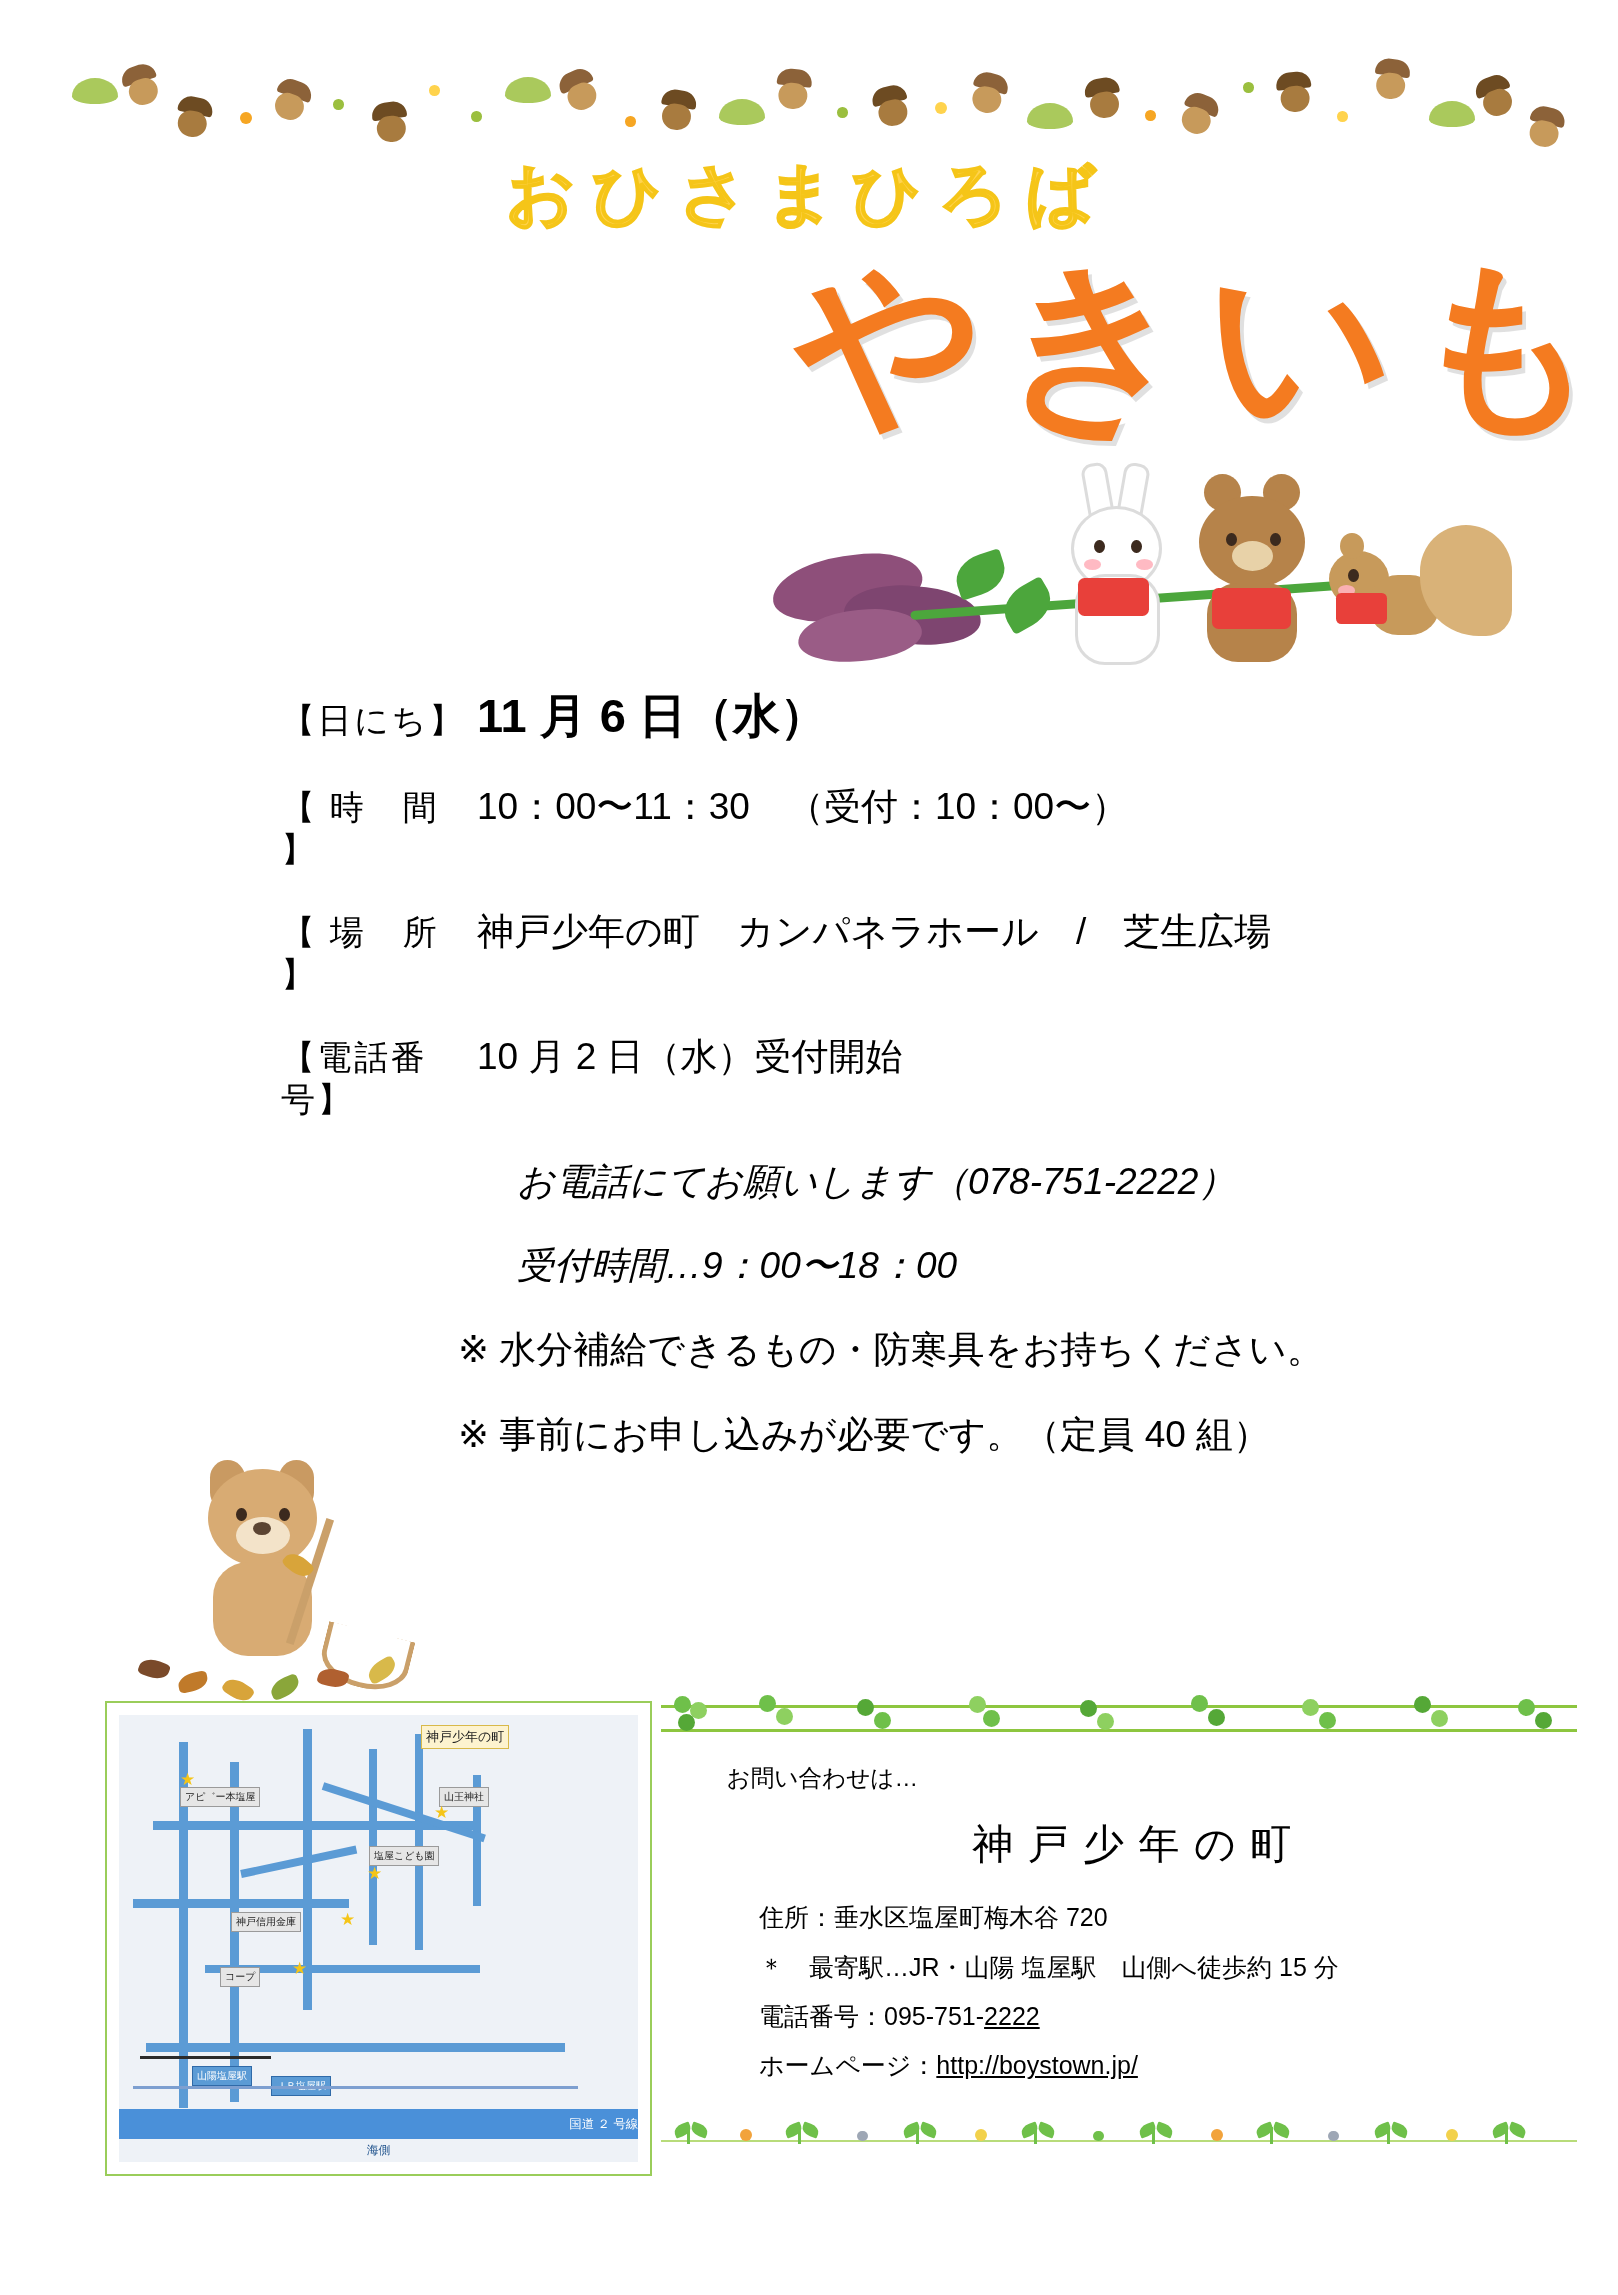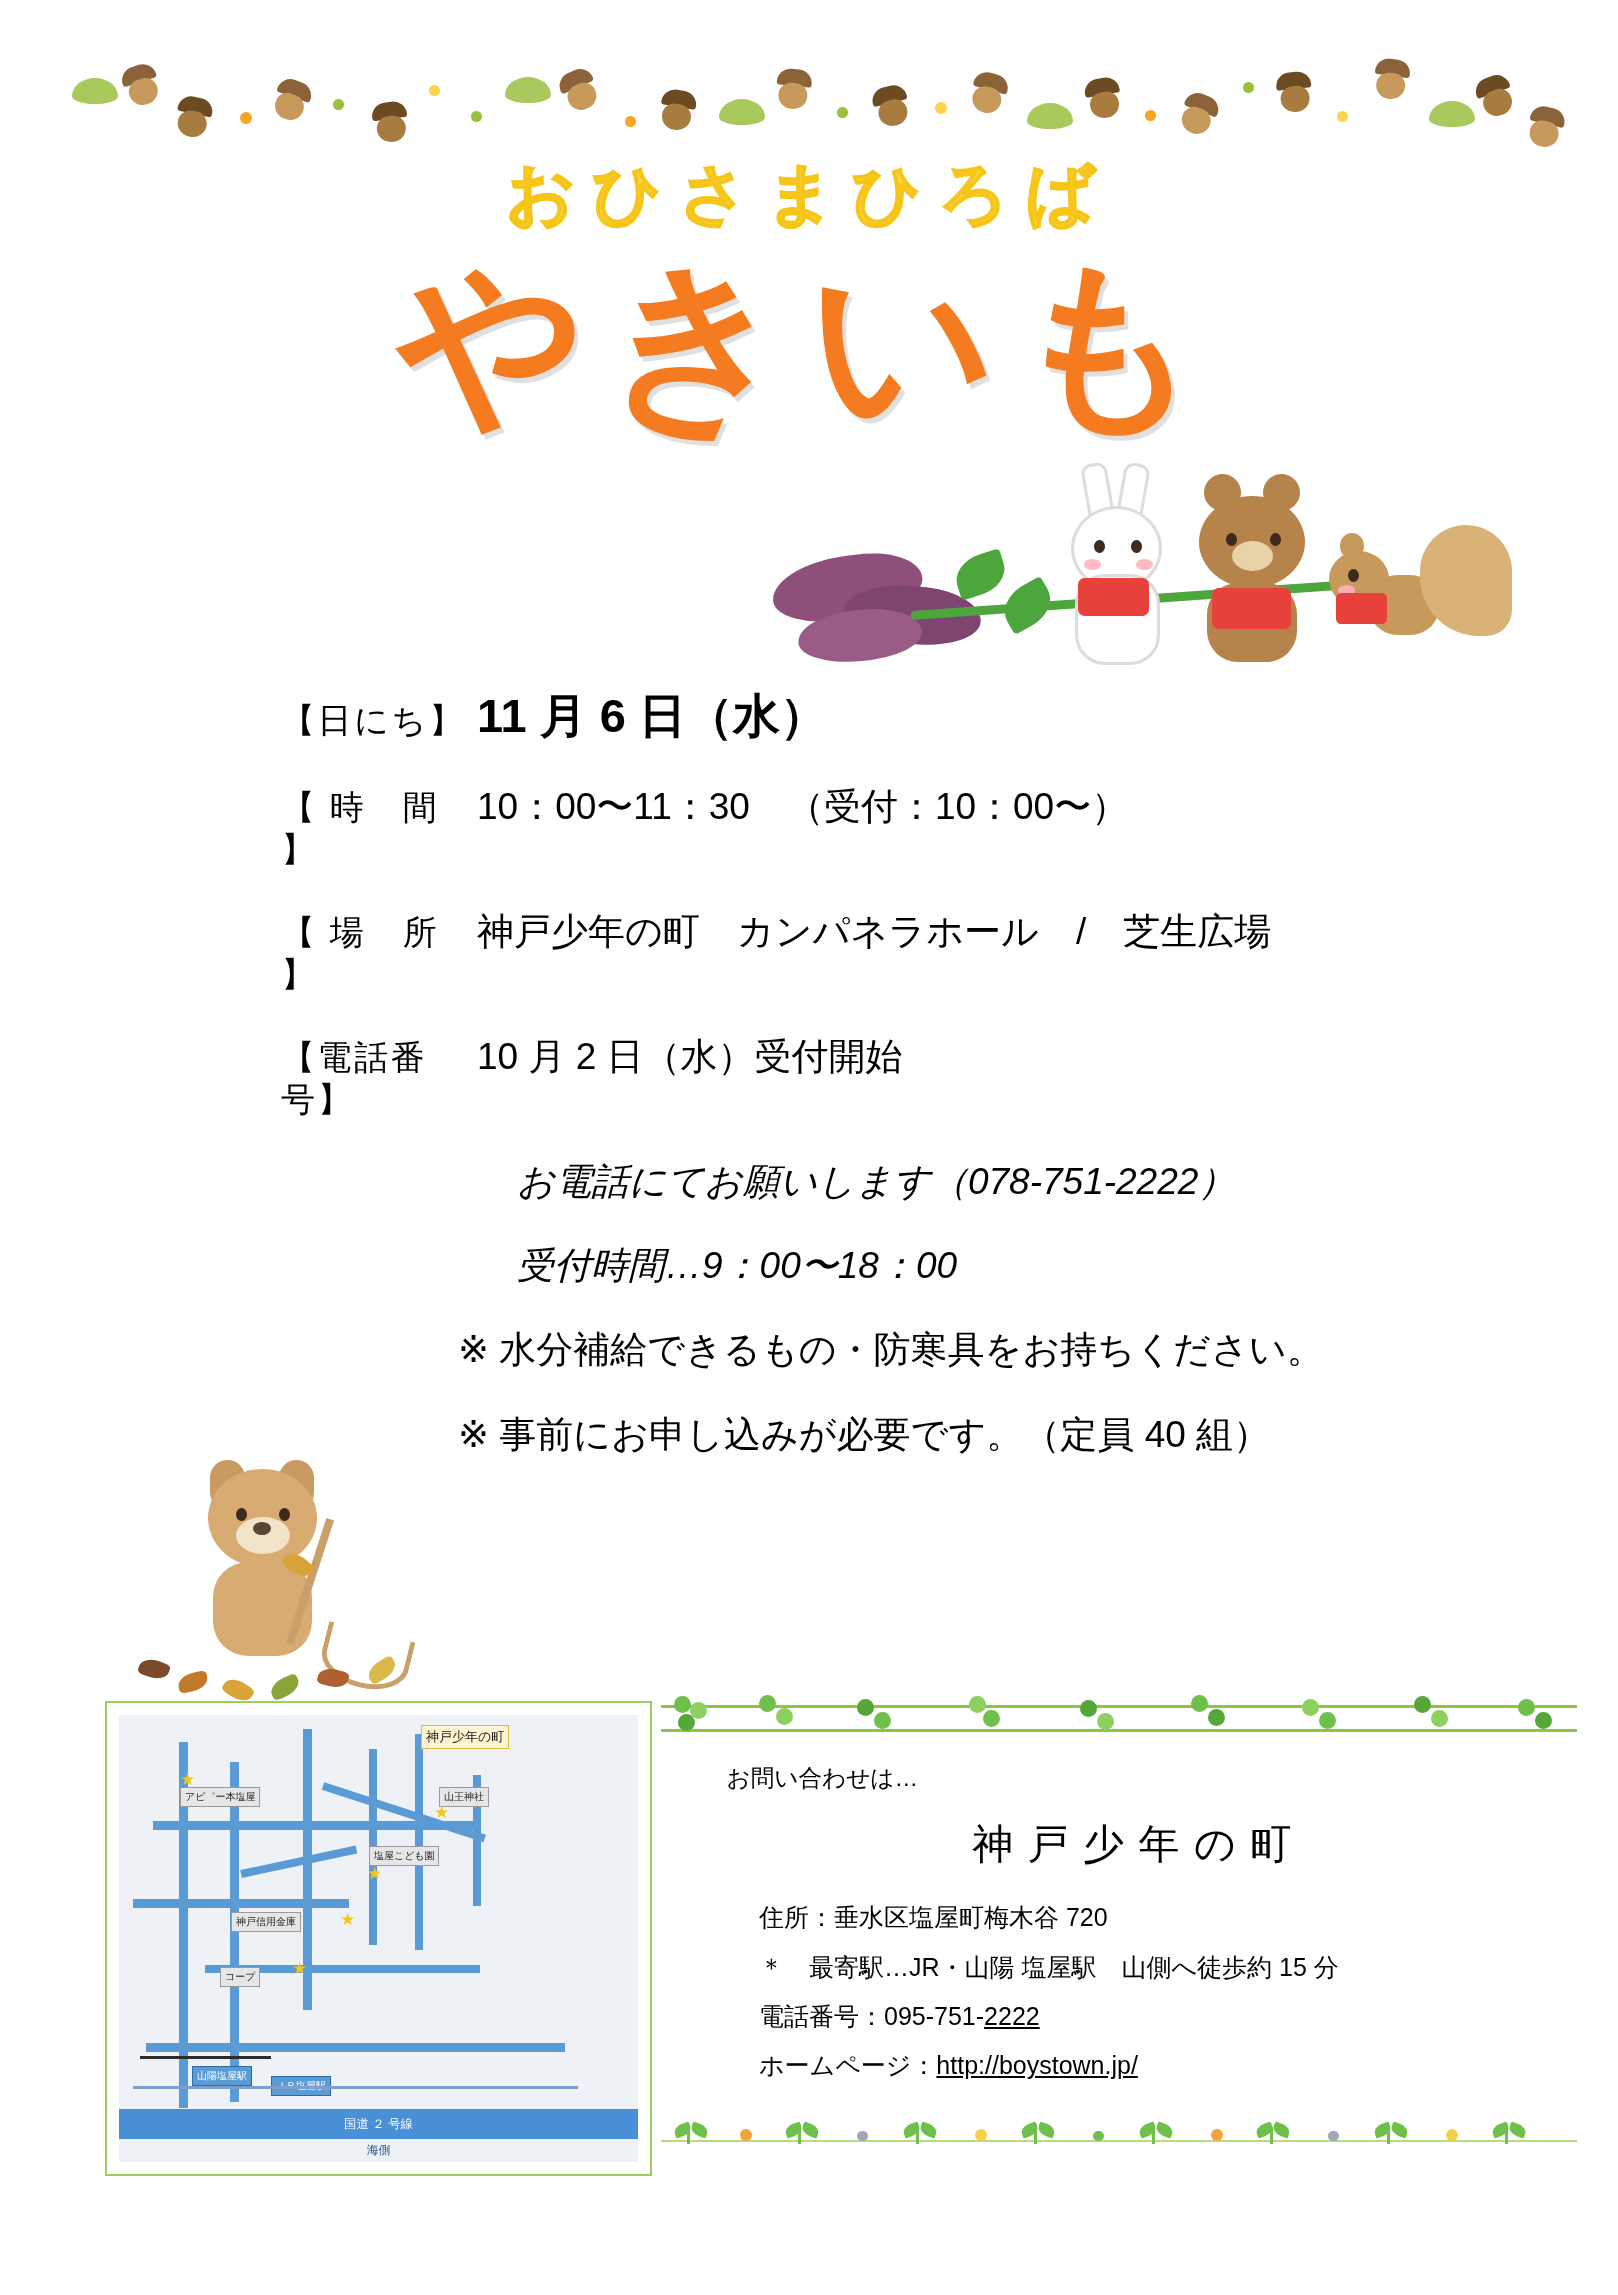--- a/index.html
+++ b/index.html
@@ -68,21 +68,21 @@
     letter-spacing: 17px;
     color: #ffd34d;
     font-weight: bold;
     -webkit-text-stroke: 2px #f5c518;
   }
   .maintitle {
     position: absolute;
     top: 222px;
     left: 0;
     width: 1618px;
-    text-align: center;
+    text-align: right;
     font-size: 183px;
     letter-spacing: 18.3px;
     color: #f47b20;
     font-weight: bold;
     text-shadow: 3.9px 5.2px 0 rgba(0,0,0,.12);
   }
 
   
   .illus {
     position: absolute;
@@ -284,21 +284,21 @@
     background: #2b2b2b;
   }
   .rail.light { background: #7d9fd0; height: 2.6px; }
   .sea-band {
     position: absolute;
     left: 11.8px; right: 11.8px;
     height: 30px;
     background: #4a90d9;
     color: #ffffff;
     font-size: 12.4px;
-    text-align: center;
+    text-align: right;
     line-height: 30px;
   }
   .sea-label {
     position: absolute;
     left: 0; right: 0;
     text-align: center;
     font-size: 11.8px;
     color: #1b4f8a;
   }
 

